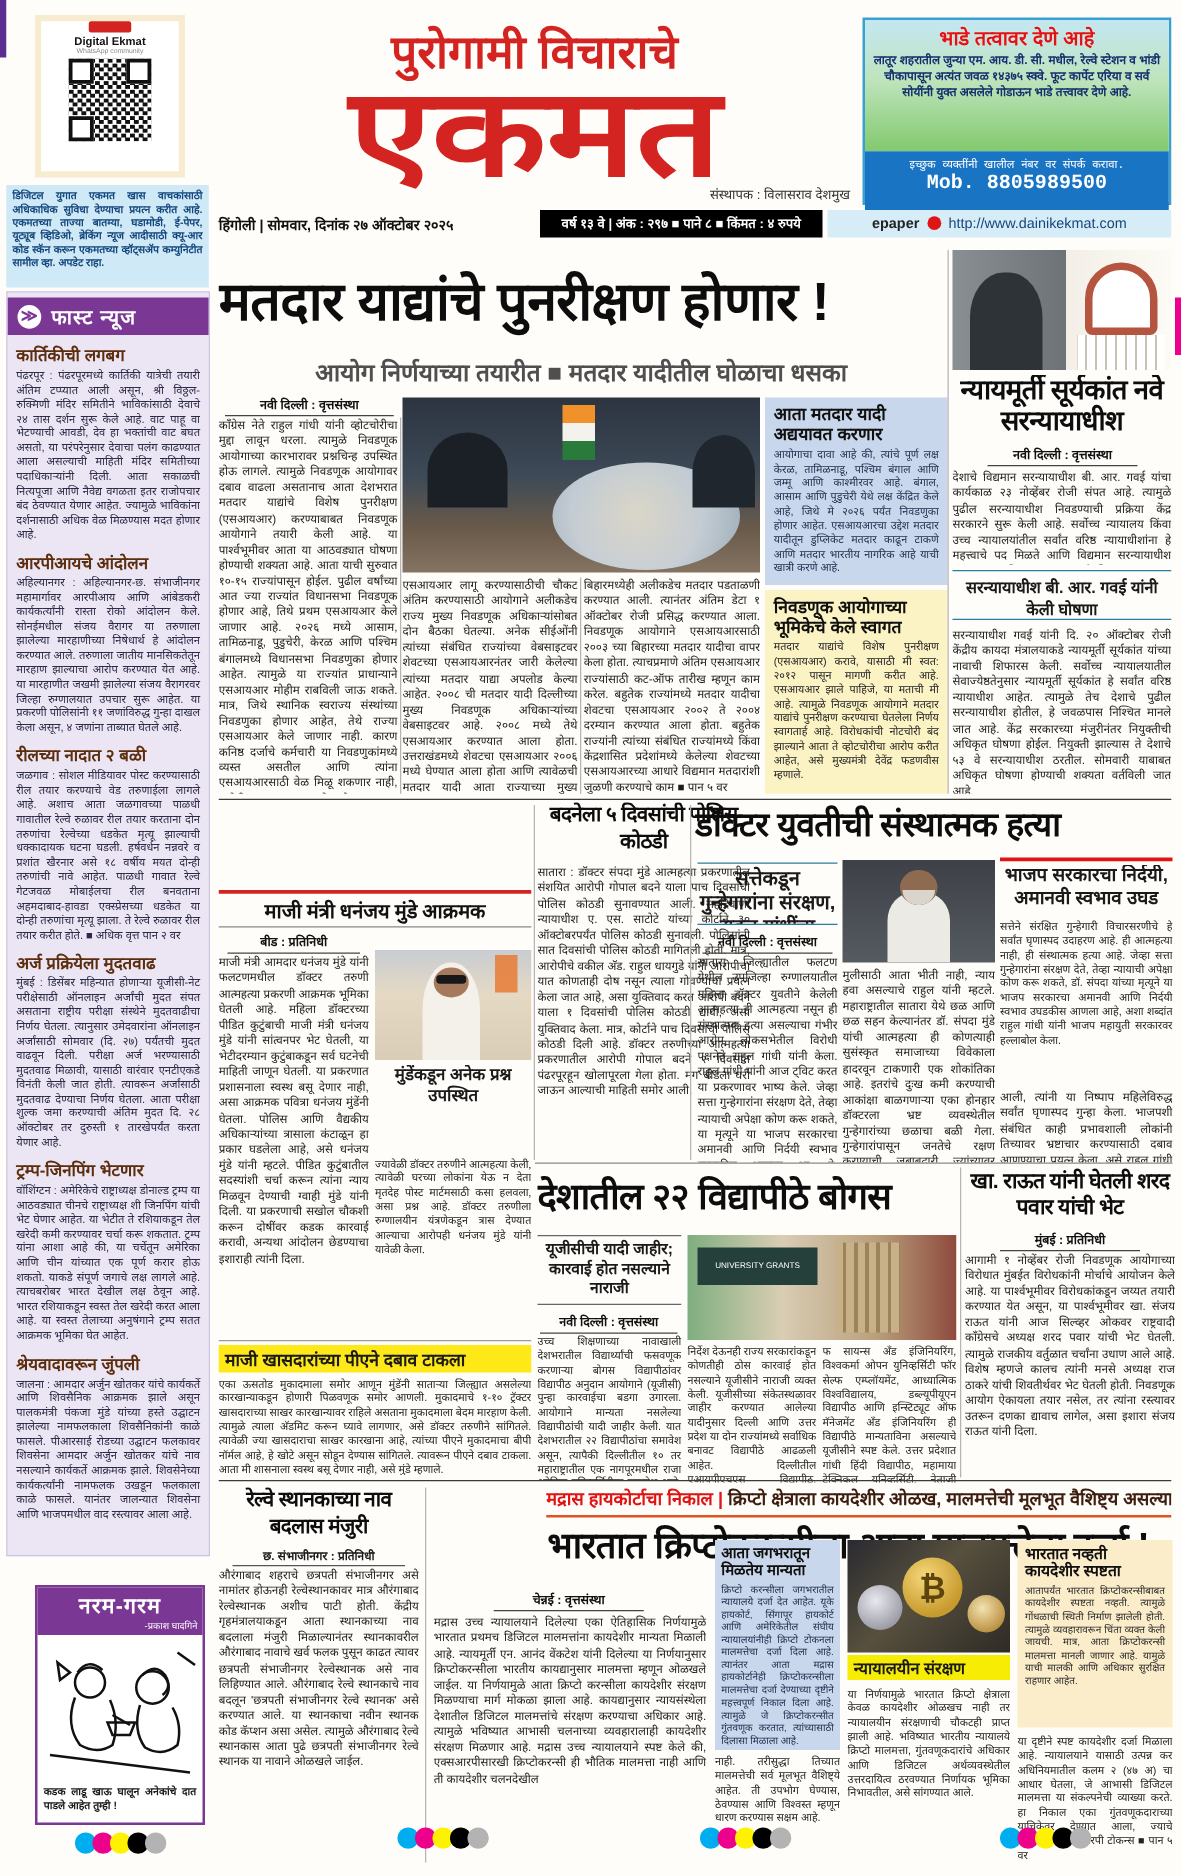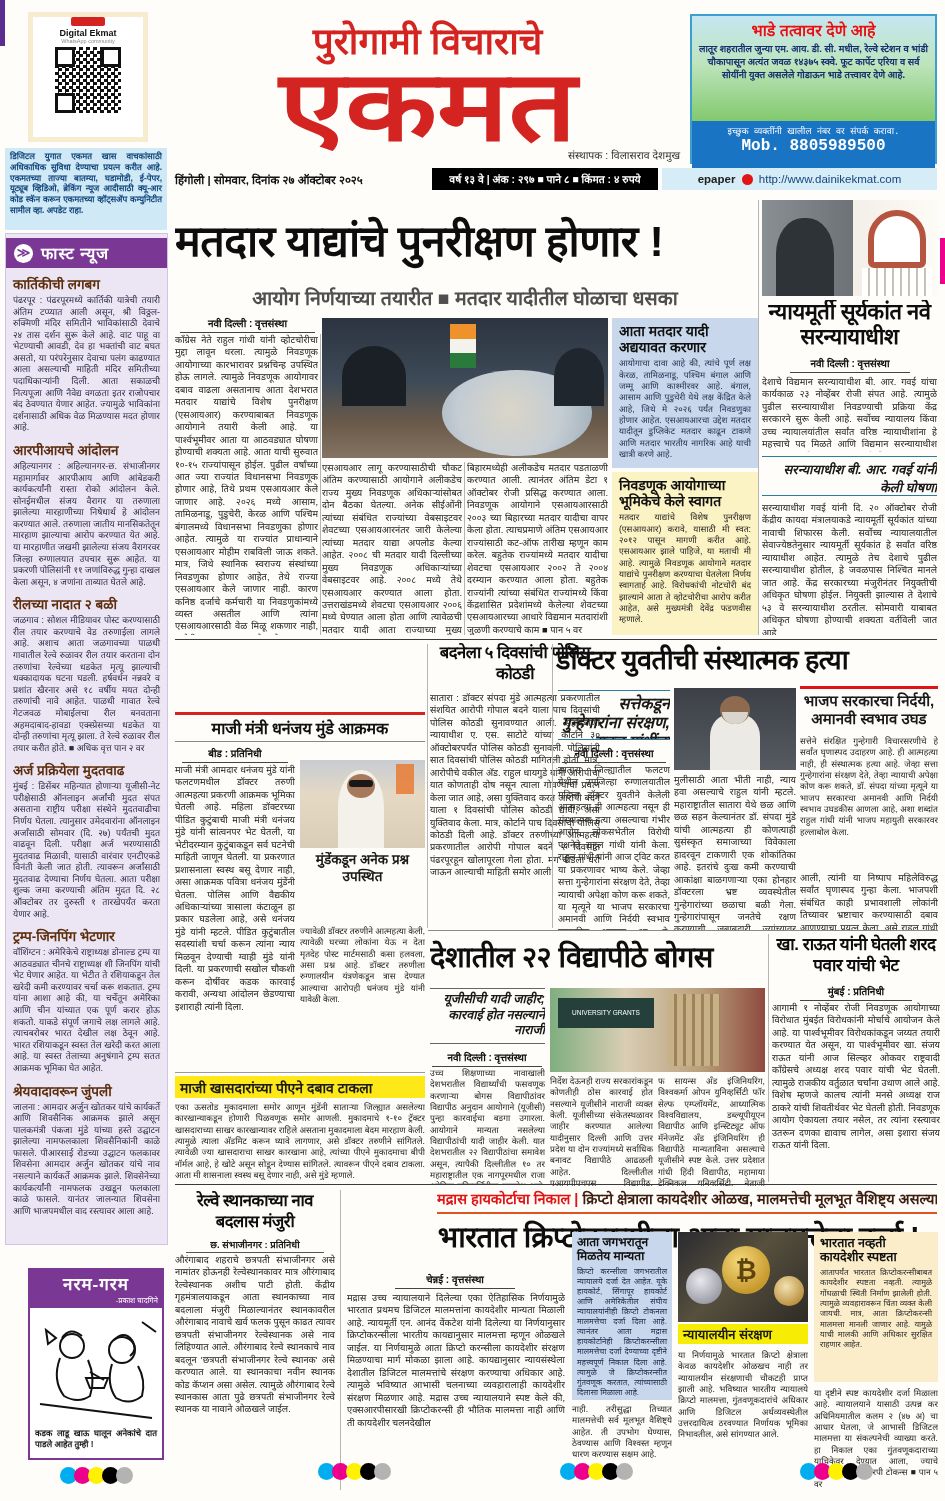--- a/index.html
+++ b/index.html
@@ -6,21 +6,21 @@
   #page{position:relative;width:945px;height:1501px;background:#fffdf9;margin:0 auto;
         font-family:"Liberation Sans",sans-serif;overflow:hidden;color:#1a1a1a;padding-left:23px;}
   .abs{position:absolute;}
   .just{text-align:justify;text-justify:inter-word;}
   .ctr{text-align:center;}
   .clip{overflow:hidden;}
   .bodytxt{font-size:9.3px;line-height:1.34;color:#1c1c1c;}
   .bodysm{font-size:8.6px;line-height:1.32;color:#222;}
   .byline{font-weight:bold;font-size:10px;color:#111;text-align:center;border-bottom:1px solid #444;padding-bottom:2px;}
   .hl{font-weight:bold;color:#0d0d0d;letter-spacing:-0.5px;}
-  .subheadbox{font-weight:bold;text-align:right;border-top:1px solid #2a7ca5;border-bottom:1px solid #2a7ca5;padding:3px 0;font-style:italic;}
+  .subheadbox{font-weight:bold;text-align:center;border-top:1px solid #2a7ca5;border-bottom:1px solid #2a7ca5;padding:3px 0;}
   .vrule{position:absolute;width:1px;background:#b5b5b5;}
   .hrule{position:absolute;height:1px;background:#6e6e6e;}
   .redrule{position:absolute;height:3px;background:#d42421;}
   
   #tagline{font-size:37px;font-weight:bold;color:#d42421;letter-spacing:0;}
   #title-ekmat{font-size:98px;font-weight:bold;color:#d42421;line-height:1.0;display:inline-block;transform:scaleX(1.22);transform-origin:center;}
   
   #sidebar{background:#ece6f4;border:1px solid #cfc4e2;}
   .fn-title{font-size:13.5px;font-weight:bold;color:#5c2e0e;margin:7px 0 2px 0;}
   .fn-body{font-size:8.9px;line-height:1.3;color:#2b2b46;}

